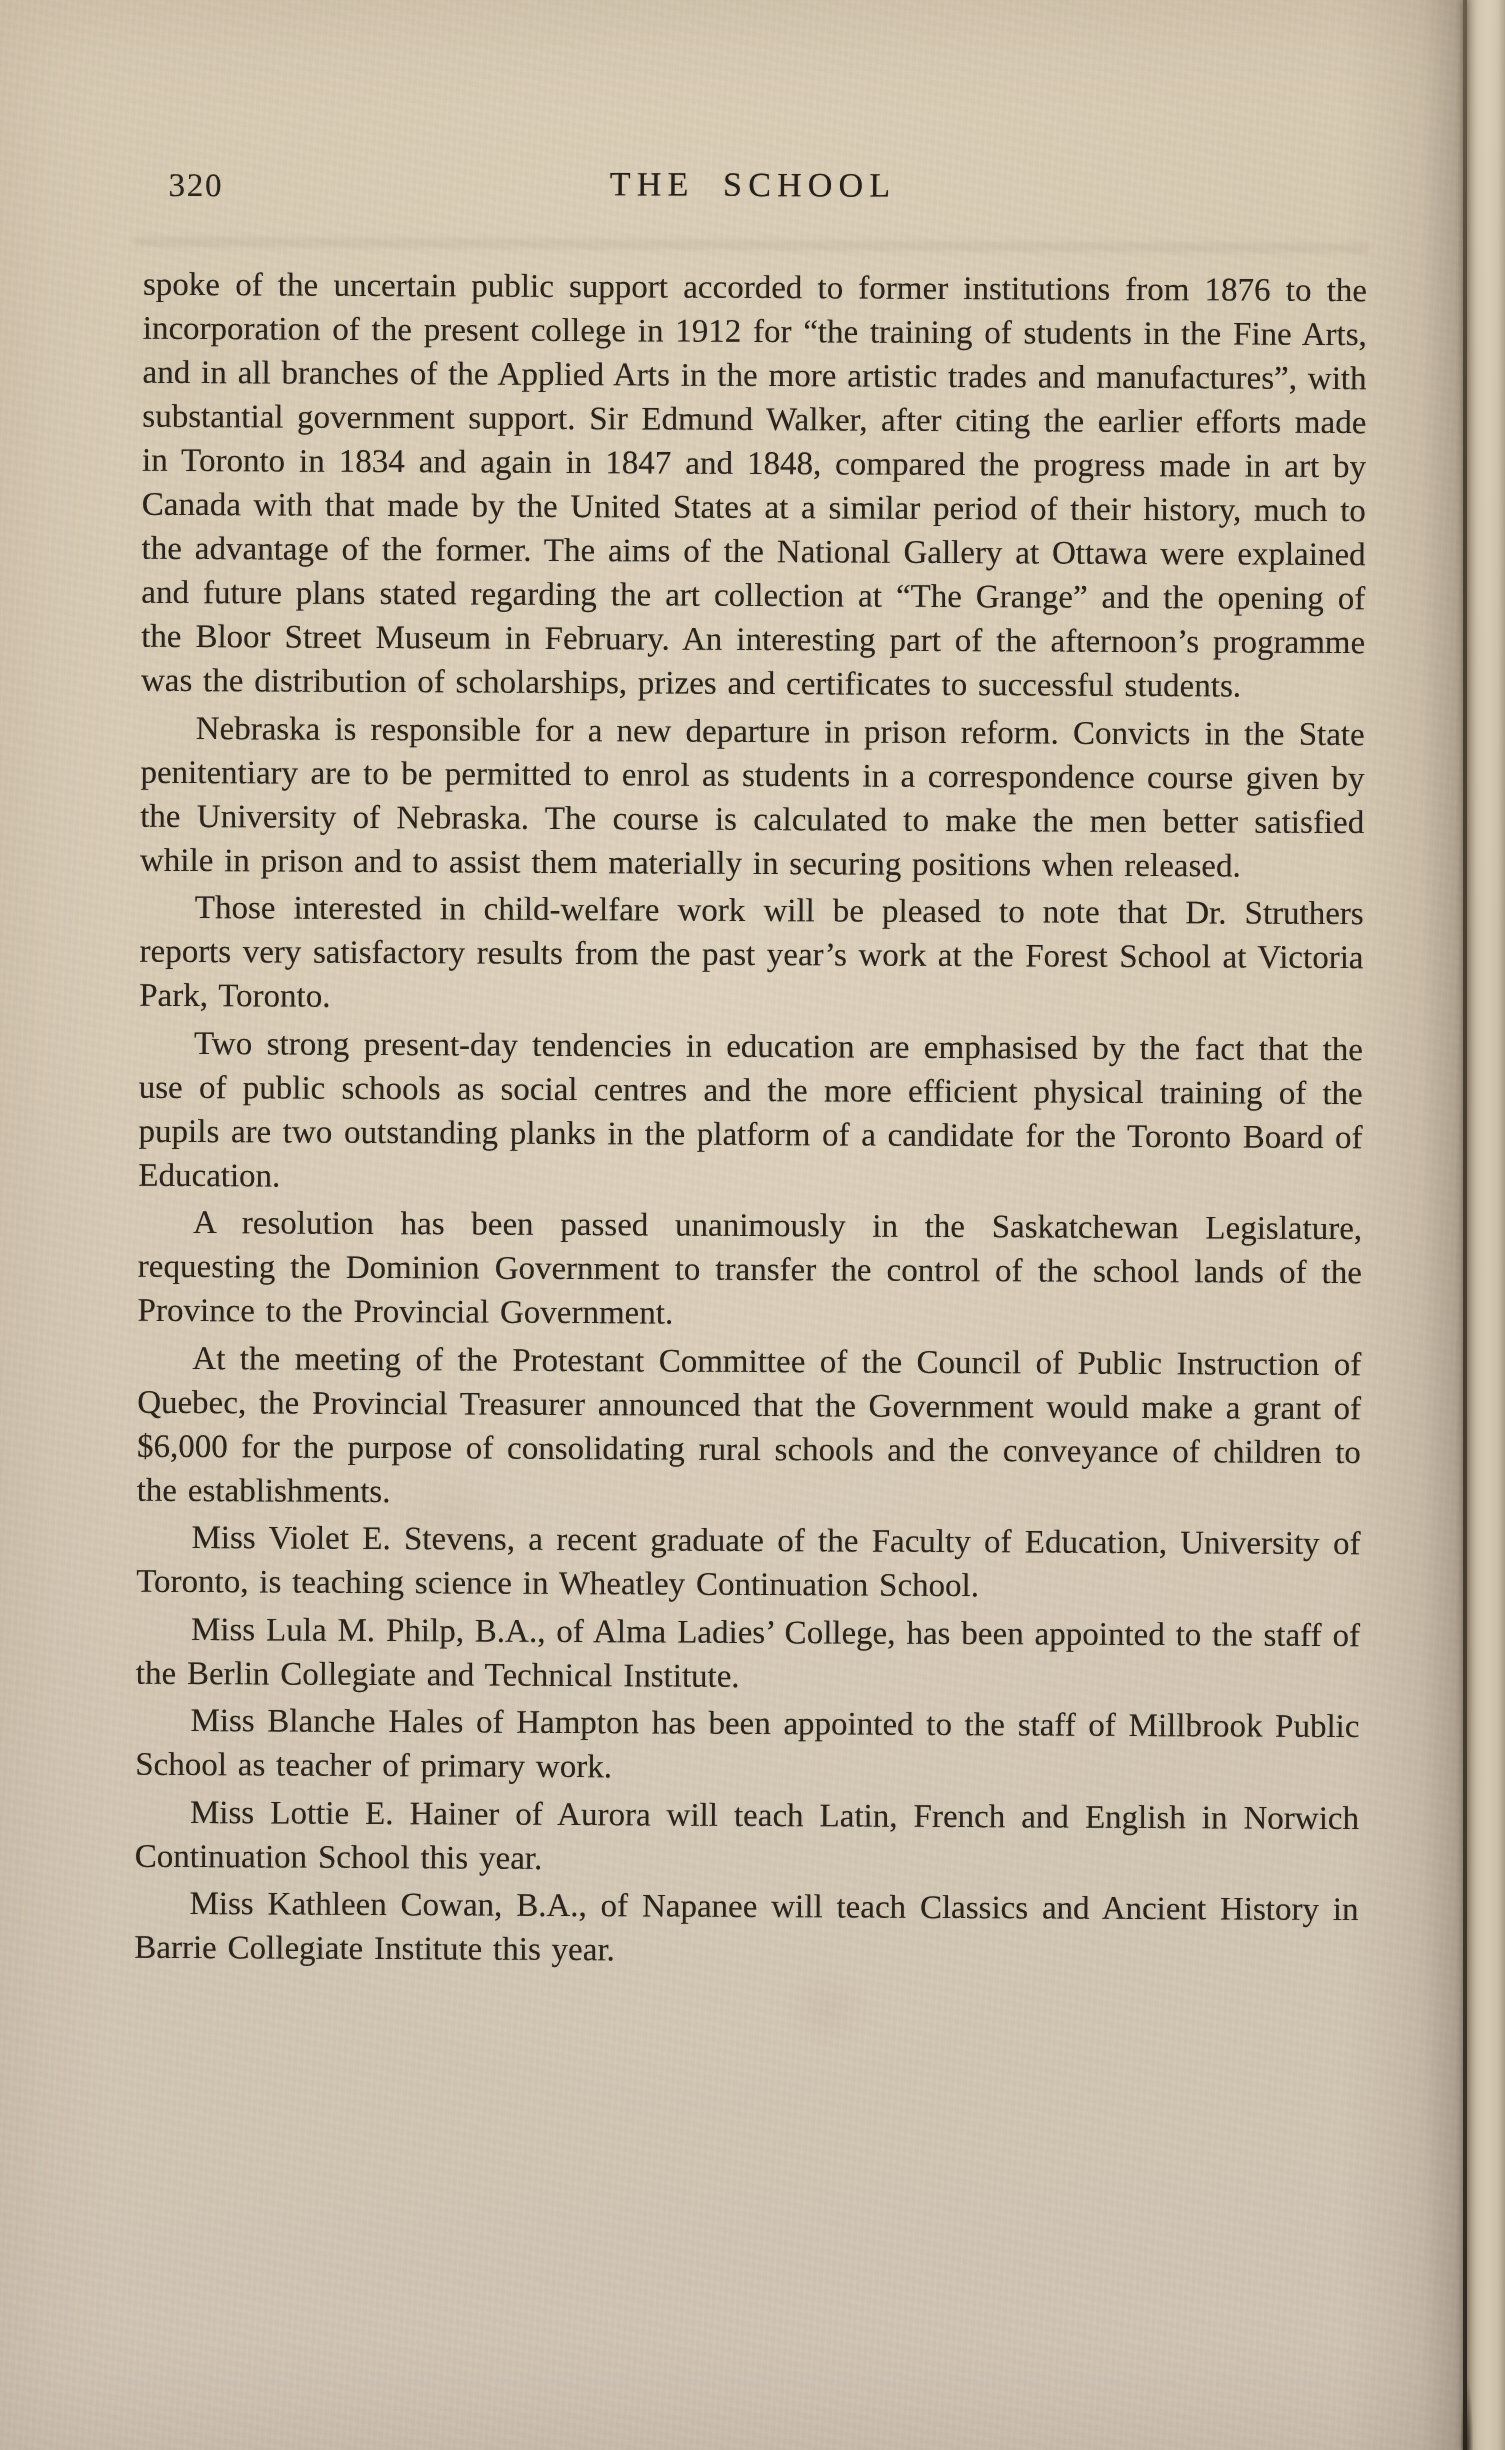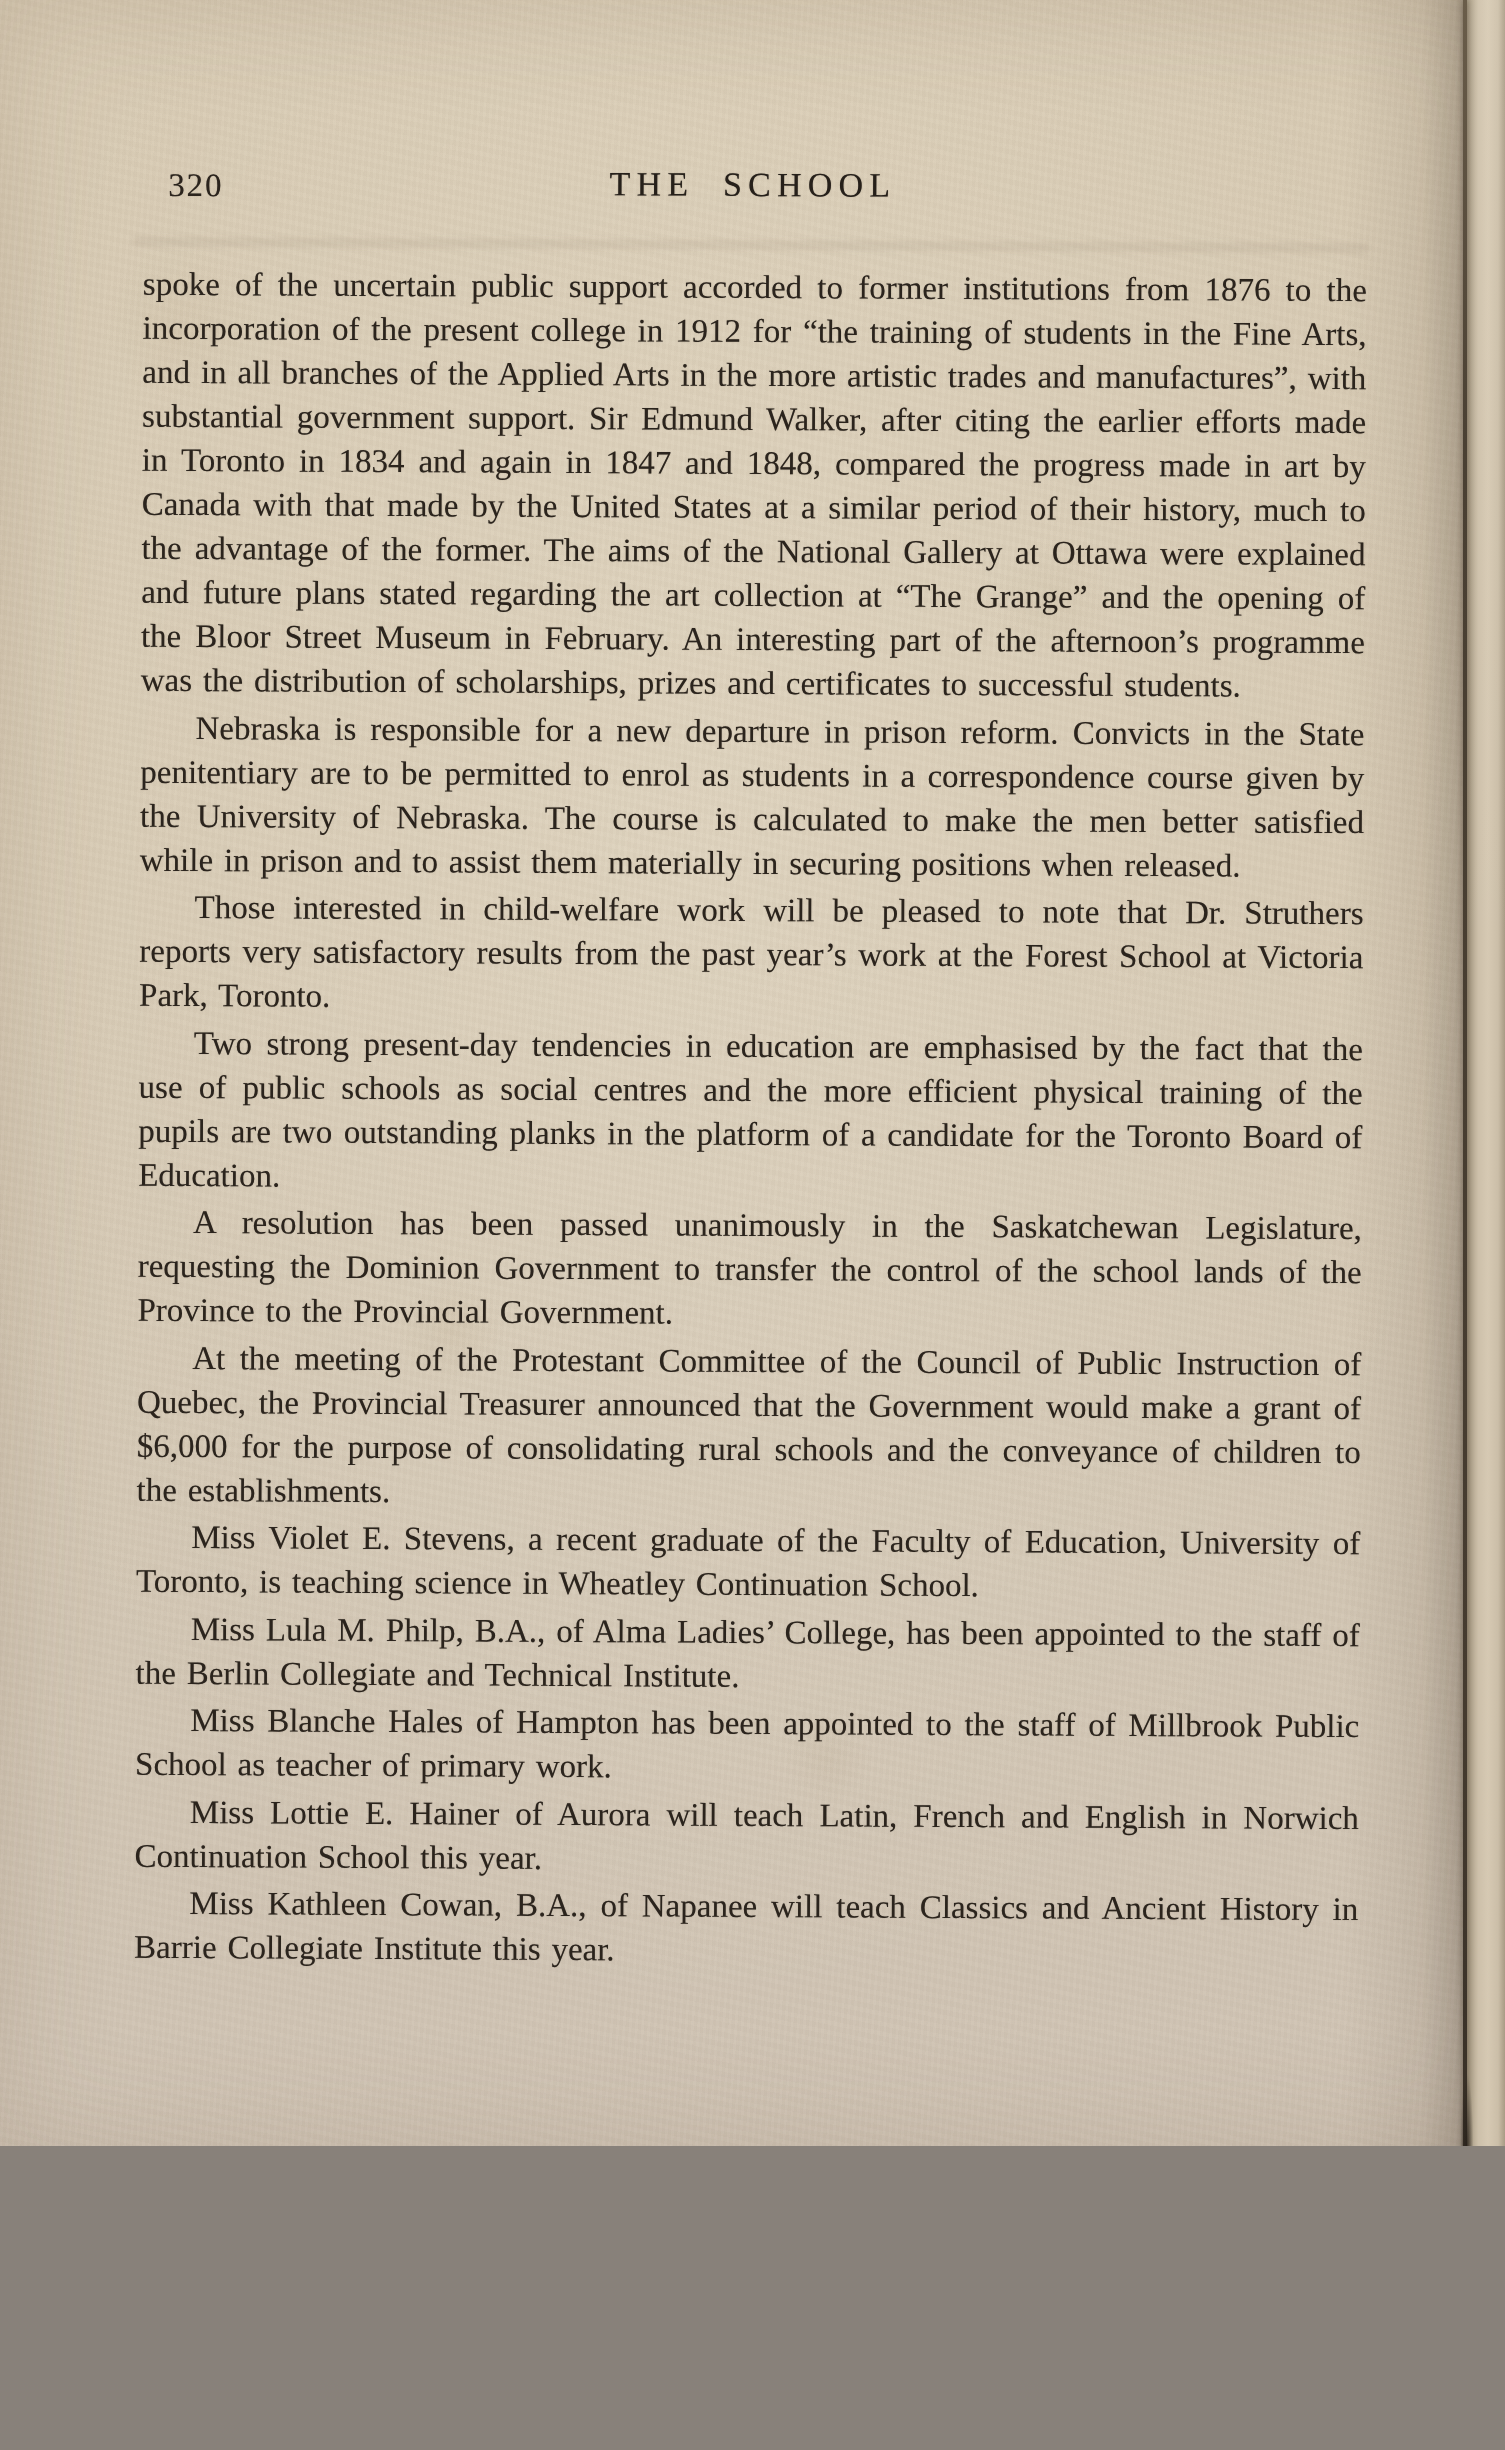--- a/index.html
+++ b/index.html
@@ -3,21 +3,21 @@
 <meta charset="utf-8">
 <style>
   html, body {
     margin: 0;
     padding: 0;
     background: #88817a;
   }
   .scan-page {
     position: relative;
     width: 1505px;
-    height: 2146px;
+    height: 2450px;
     overflow: hidden;
     font-family: "Liberation Serif", "DejaVu Serif", serif;
     background:
       radial-gradient(ellipse 1148px 1678px at 46% 40%, rgba(255,250,235,0.20), rgba(0,0,0,0) 70%),
       radial-gradient(circle 79px at 12% 15%, rgba(170,150,115,0.10), rgba(0,0,0,0)),
       radial-gradient(circle 53px at 30% 62%, rgba(165,145,110,0.12), rgba(0,0,0,0)),
       radial-gradient(circle 62px at 70% 28%, rgba(170,150,115,0.10), rgba(0,0,0,0)),
       radial-gradient(circle 44px at 55% 82%, rgba(160,140,110,0.10), rgba(0,0,0,0)),
       linear-gradient(178deg, #d8cbb4 0%, #d6c9b3 42%, #d2c6b4 75%, #cfc3b4 100%);
     box-shadow: inset 0 0 106px rgba(120,100,75,0.18);

